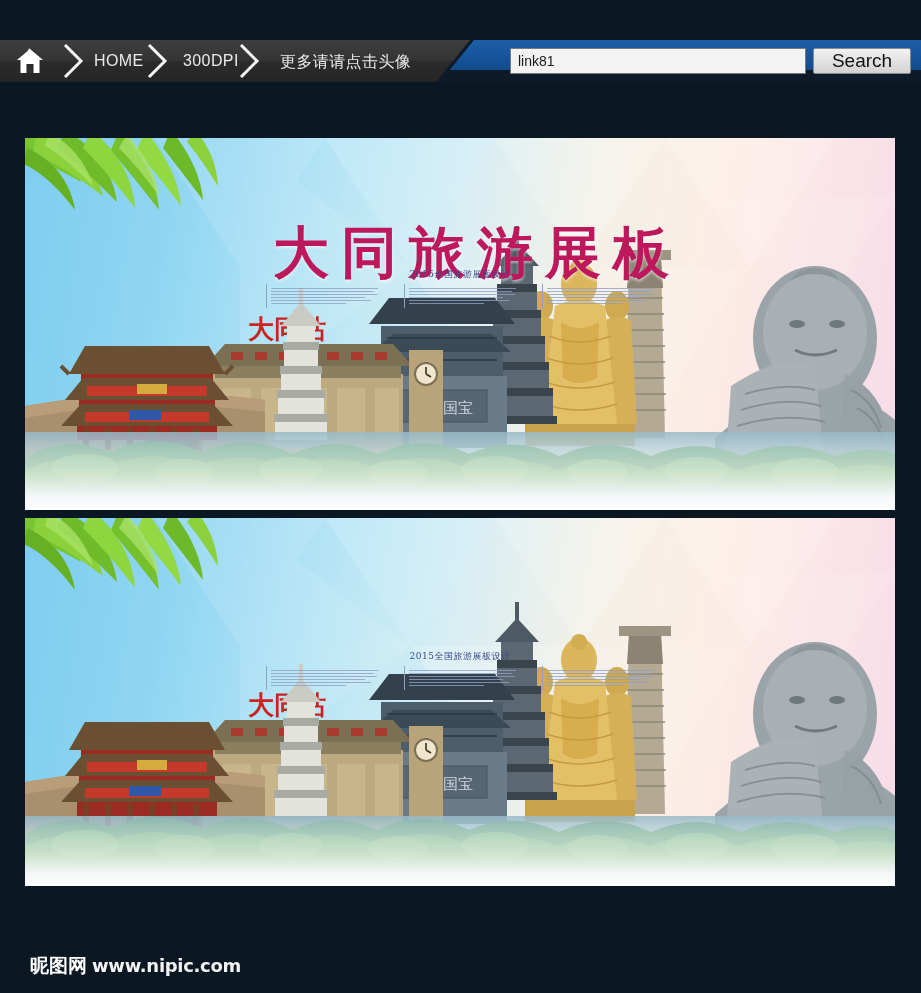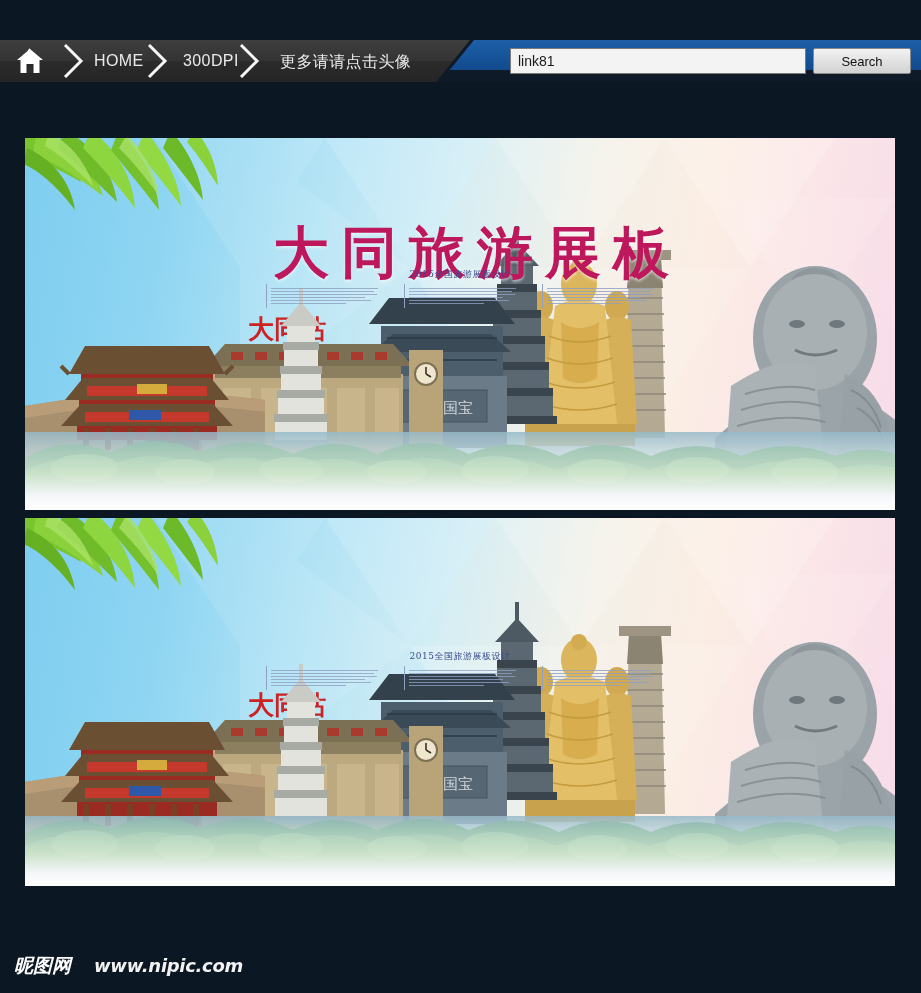--- a/index.html
+++ b/index.html
@@ -56,21 +56,21 @@
     padding: 0 7px;
     font-family: "Liberation Sans", sans-serif;
     outline: none;
   }
   .search-btn {
     position: absolute; left: 373px; top: 8px;
     width: 98px; height: 26px;
     background: linear-gradient(180deg,#f2f2f2 0%,#e2e2e2 50%,#d2d2d2 100%);
     border: 1px solid #8a8a8a;
     border-radius: 2px;
-    font-size: 13px;
+    font-size: 19px;
     color: #111;
     cursor: pointer;
     font-family: "Liberation Sans", sans-serif;
   }
 
   
   .banner {
     position: absolute;
     left: 25px;
     width: 870px;
@@ -162,34 +162,34 @@
        rgba(150,185,200,.85) 0%,
        rgba(186,212,220,.8) 22%,
        rgba(220,232,234,.8) 52%,
        #f4f7f8 82%,
        #ffffff 100%);
   }
   #banner1 .water { bottom: 0; height: 78px; }
   #banner2 .water { bottom: 0; height: 70px; }
 
   
-  .footer { position: absolute; left: 0; top: 930px; width: 804px; height: 63px; font-style: italic; }
+  .footer { position: absolute; left: 16px; top: 930px; width: 804px; height: 63px; }
   .logo-wrap {
     position: absolute; left: 14px; top: 26px;
     display: flex; align-items: flex-end; gap: 5px;
   }
   .logo-cjk {
     font-family: "DejaVu Sans", sans-serif;
     font-size: 19px; font-weight: bold; color: #ffffff;
     letter-spacing: 0px; line-height: 1;
   }
   .logo-url {
     font-family: "DejaVu Sans", "Liberation Sans", sans-serif;
     font-size: 18px; font-weight: bold; color: #f2f2f2;
-    letter-spacing: -.3px; line-height: 1; margin-left: 18px;
+    letter-spacing: -.3px; line-height: 1;
   }
   .idcode {
     position: absolute; right: 16px; top: 32px;
     color: #cfd6de; font-size: 11px;
     font-family: "DejaVu Sans", "Liberation Sans", sans-serif;
     letter-spacing: -.1px;
     background: rgba(255,255,255,.06);
     padding: 2px 5px;
   }
 </style>

